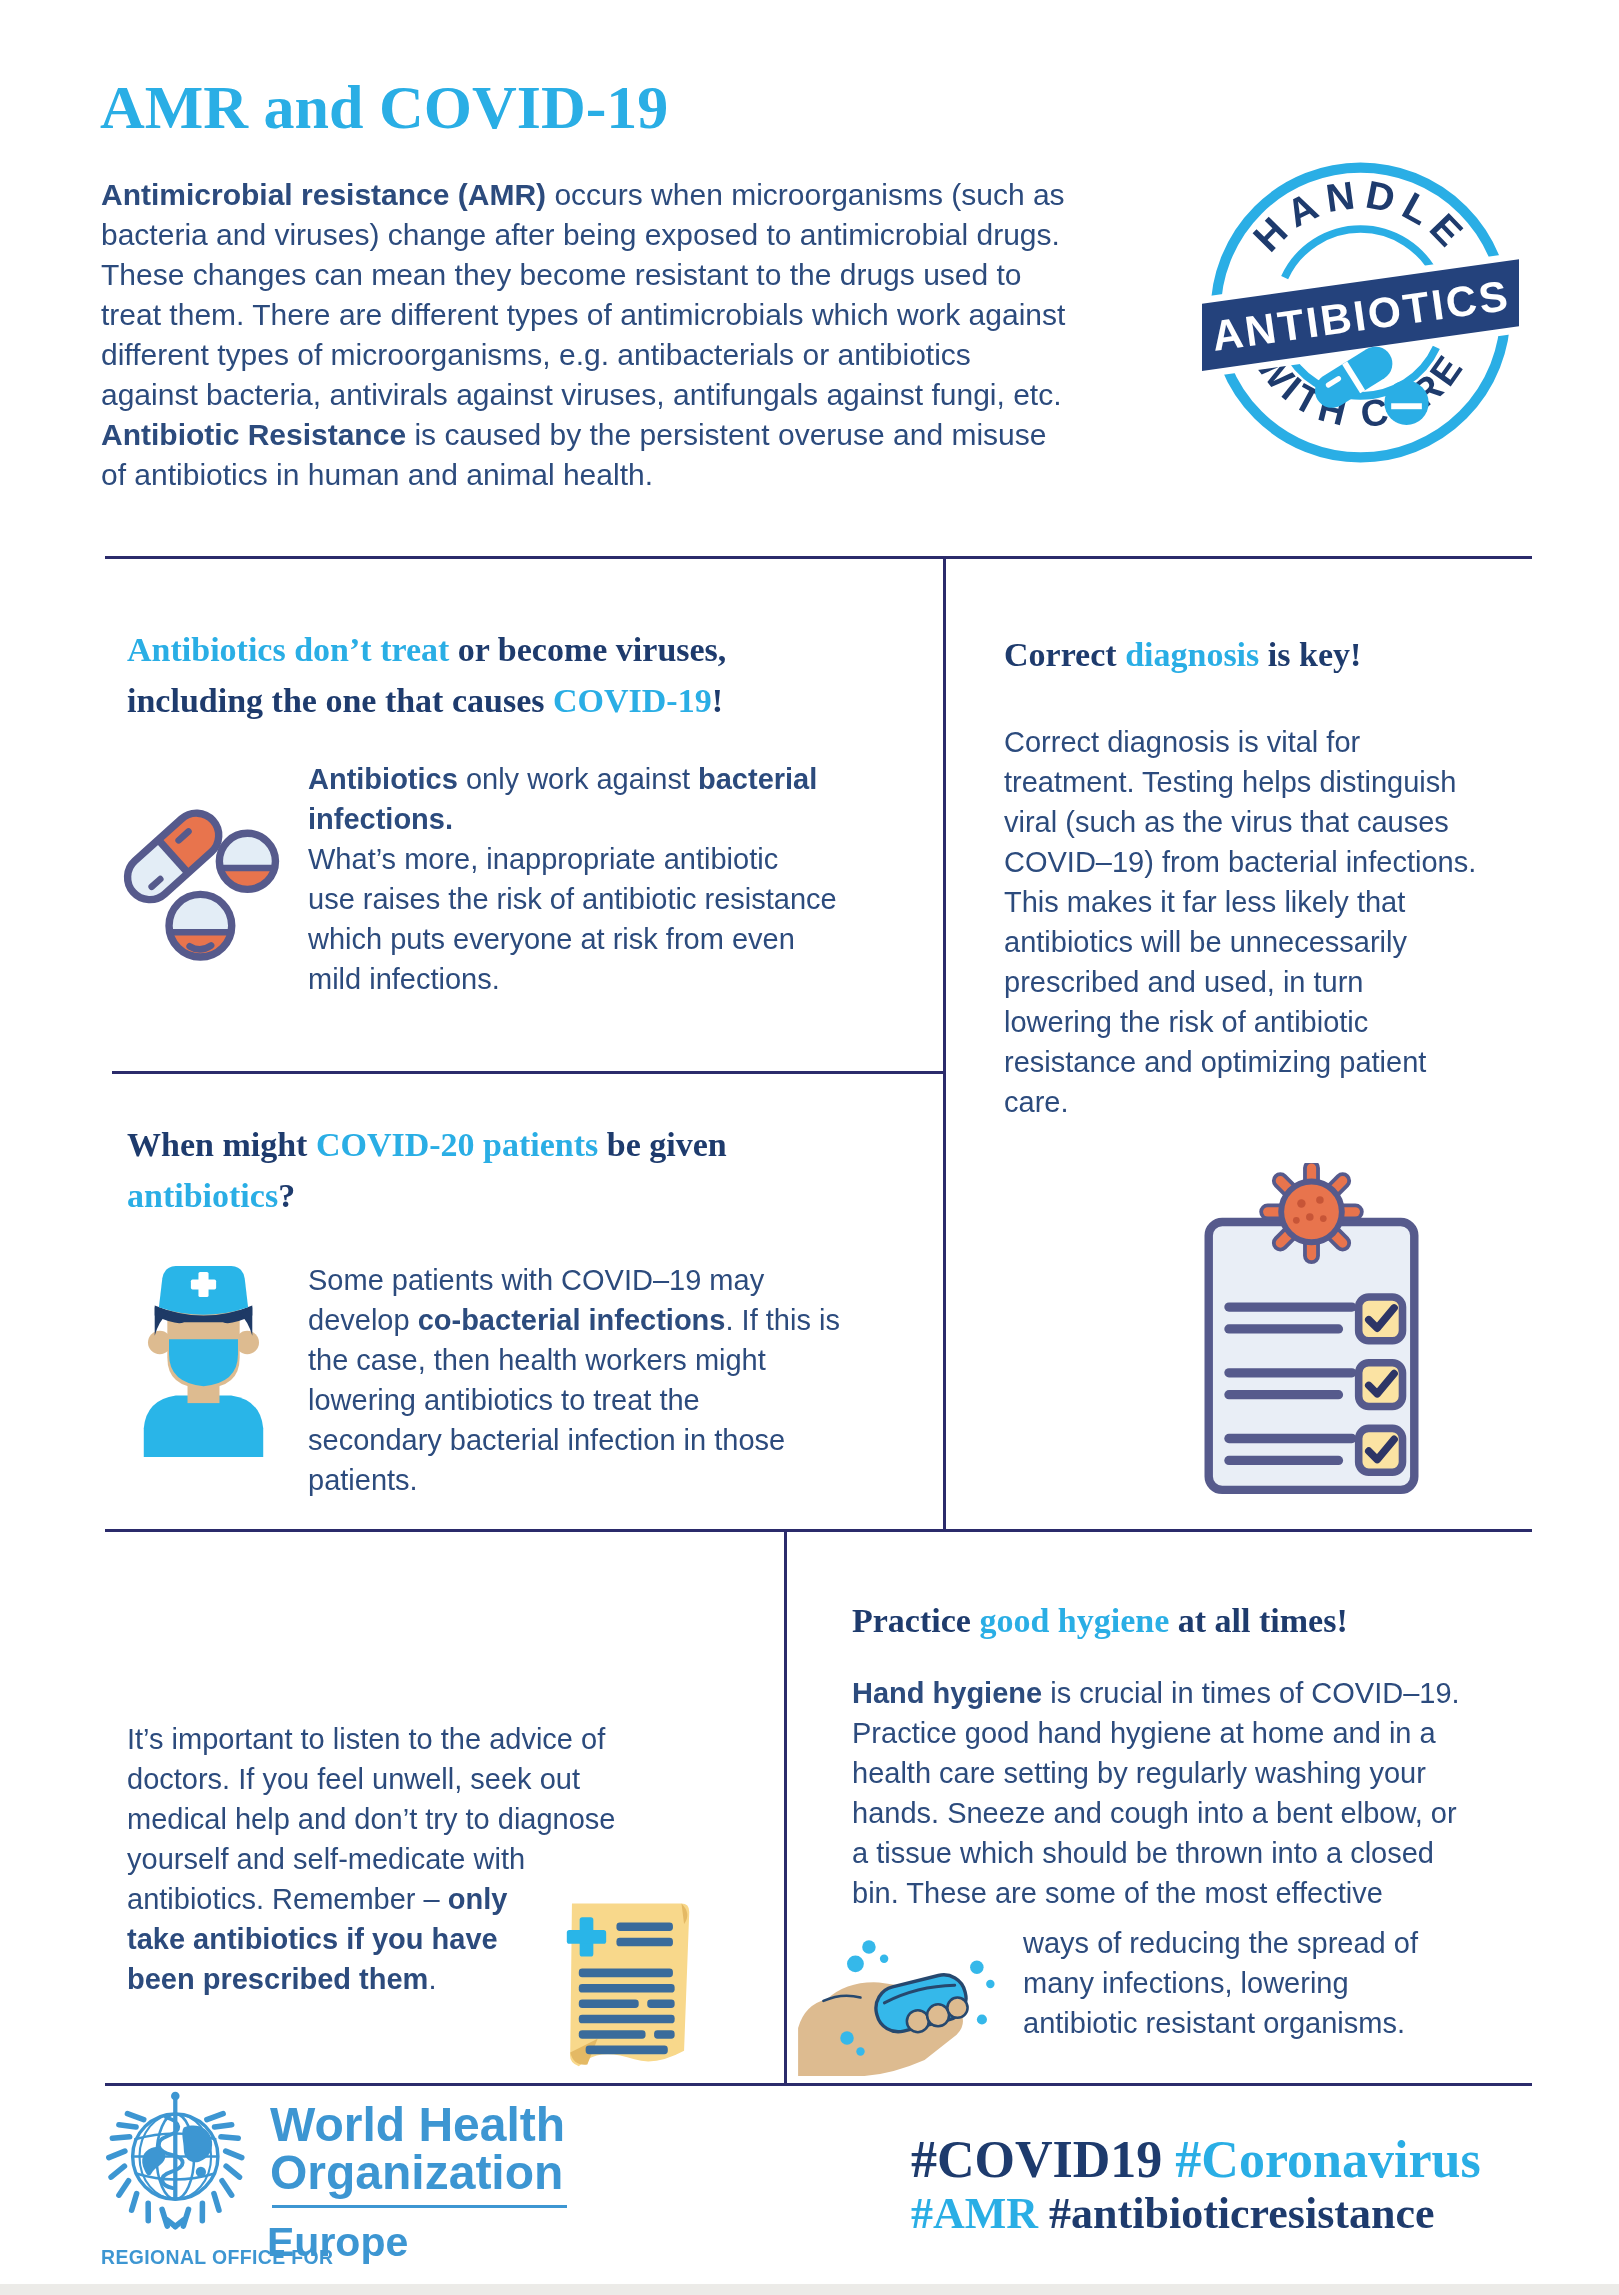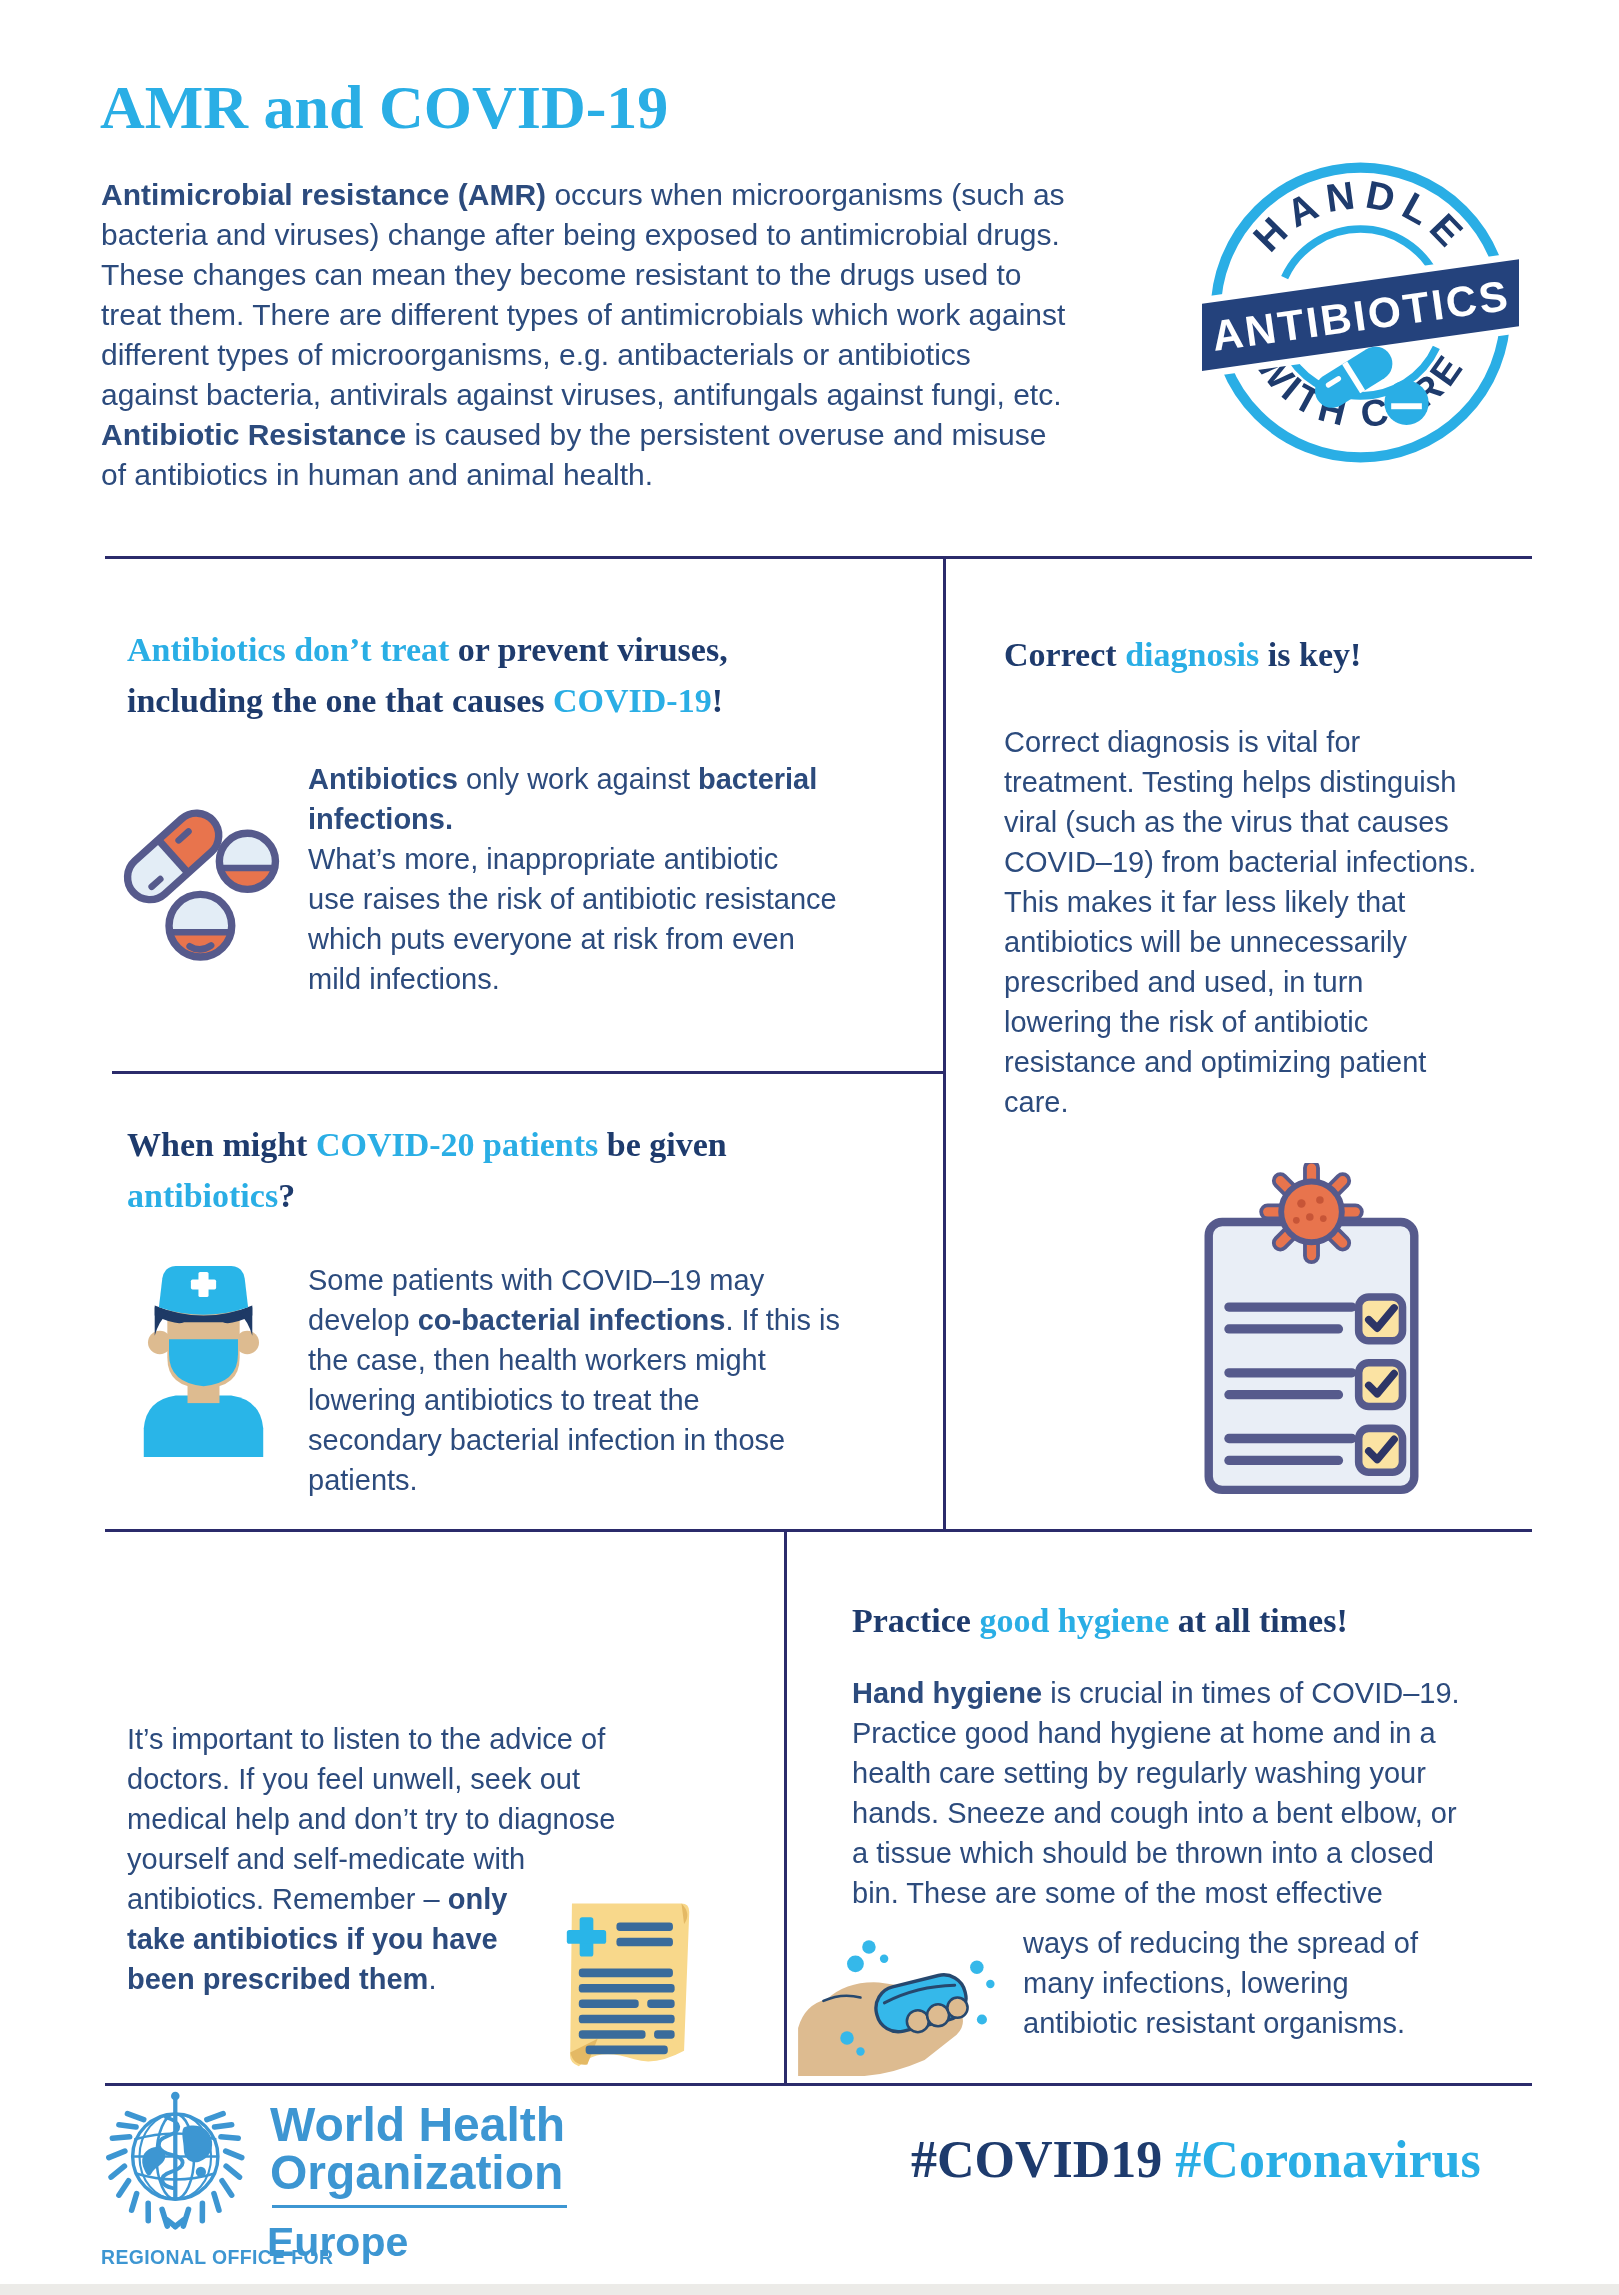--- a/index.html
+++ b/index.html
@@ -99,21 +99,21 @@
     </g>
   </svg>
 
   <div class="abs rule rule-h1"></div>
   <div class="abs rule rule-v1"></div>
   <div class="abs rule rule-h2"></div>
   <div class="abs rule rule-h3"></div>
   <div class="abs rule rule-v2"></div>
   <div class="abs rule rule-h4"></div>
 
-  <div class="abs serifH pos-s1-head"><span class="u-blue">Antibiotics don’t treat</span><span> or prevent viruses,</span><br><span>including the one that causes </span><span class="u-blue">COVID-19</span><span>!</span></div>
+  <div class="abs serifH pos-s1-head"><span class="u-blue">Antibiotics don’t treat</span><span> or become viruses,</span><br><span>including the one that causes </span><span class="u-blue">COVID-19</span><span>!</span></div>
   <div class="abs sans pos-s1-body"><span class="u-bold">Antibiotics</span><span> only work against </span><span class="u-bold">bacterial</span><br><span class="u-bold">infections.</span><span></span><br><span>What’s more, inappropriate antibiotic</span><br><span>use raises the risk of antibiotic resistance</span><br><span>which puts everyone at risk from even</span><br><span>mild infections.</span></div>
 
   <svg class="abs pos-pills" viewBox="0 0 200 200">
     <g transform="translate(62,72) rotate(-42)">
       <path d="M0,-27 H-38 A27,27 0 0 0 -38,27 H0 Z" fill="#E3EDF6"></path>
       <path d="M0,-27 H38 A27,27 0 0 1 38,27 H0 Z" fill="#E8744D"></path>
       <rect x="-65" y="-27" width="130" height="54" rx="27" fill="none" stroke="#565A8C" stroke-width="9"></rect>
       <line x1="0" y1="-27" x2="0" y2="27" stroke="#565A8C" stroke-width="9"></line>
       <line x1="18" y1="-10" x2="34" y2="-10" stroke="#565A8C" stroke-width="8" stroke-linecap="round"></line>
       <line x1="-44" y1="10" x2="-30" y2="10" stroke="#565A8C" stroke-width="8" stroke-linecap="round"></line>
@@ -301,16 +301,17 @@
 
   <div class="abs pos-who-name">
     <div>World Health</div>
     <div>Organization</div>
   </div>
   <div class="abs pos-who-rule"></div>
   <div class="abs pos-who-reg-office">REGIONAL OFFICE FOR</div>
   <div class="abs pos-who-region">Europe</div>
 
   <div class="abs serifH pos-tag1"><span class="u-navy">#COVID19</span><span> </span><span class="u-blue">#Coronavirus</span></div>
+  <div class="abs serifH pos-tag2"><span class="u-blue">#AMR</span><span> </span><span class="u-navy">#antibioticresistance</span></div>
 
   <div class="abs pos-bottomstrip"></div>
 </div>
 
 
 </body></html>

